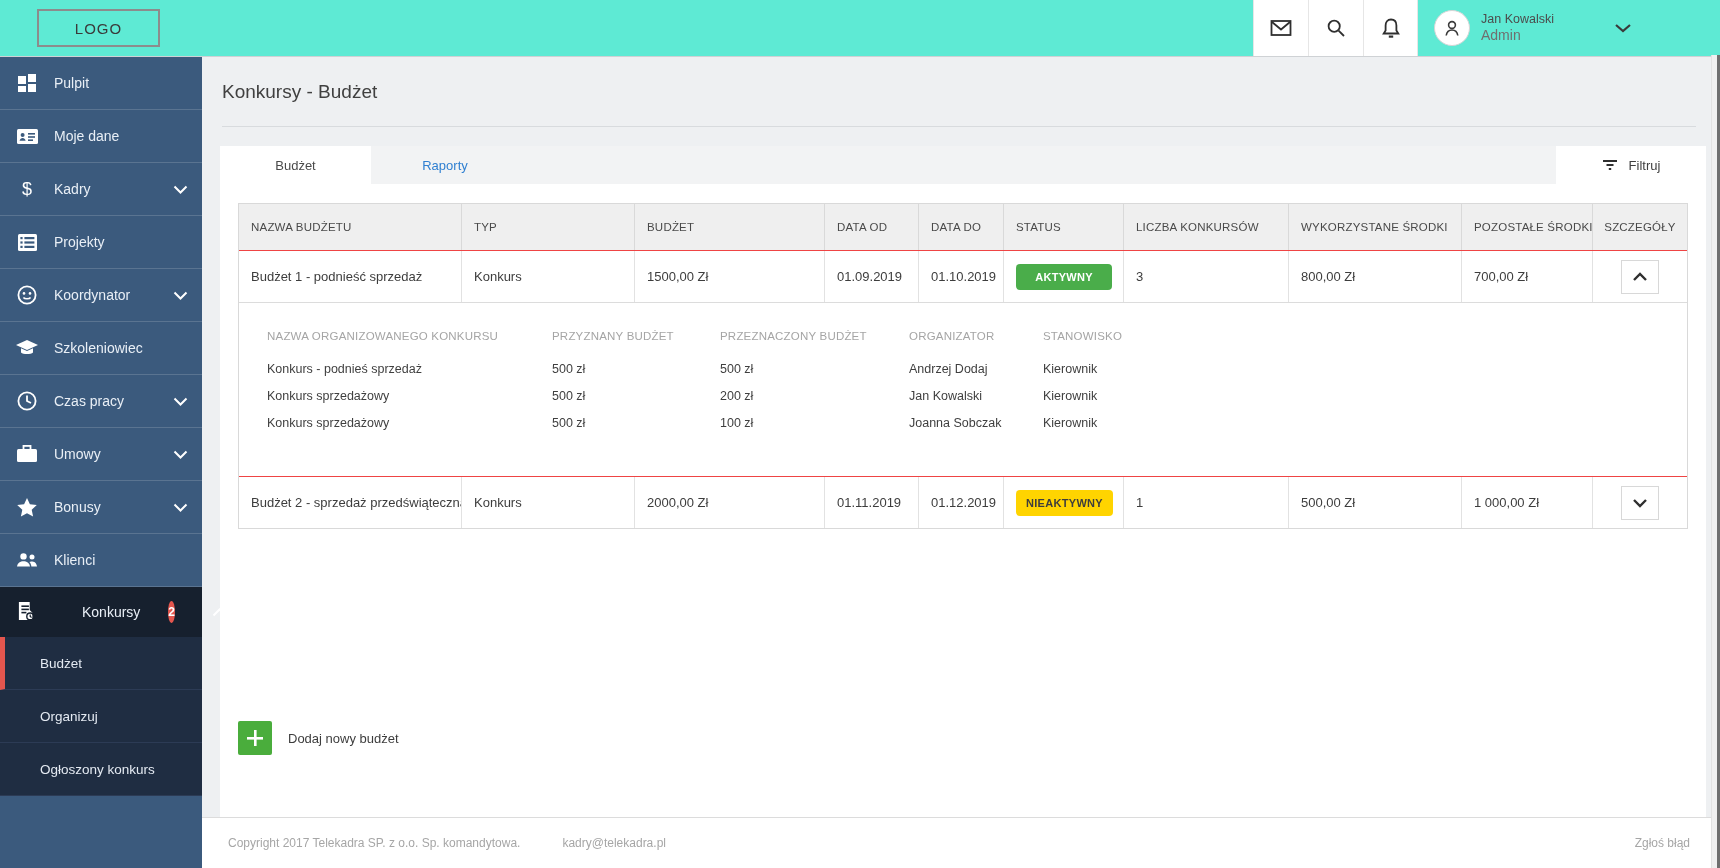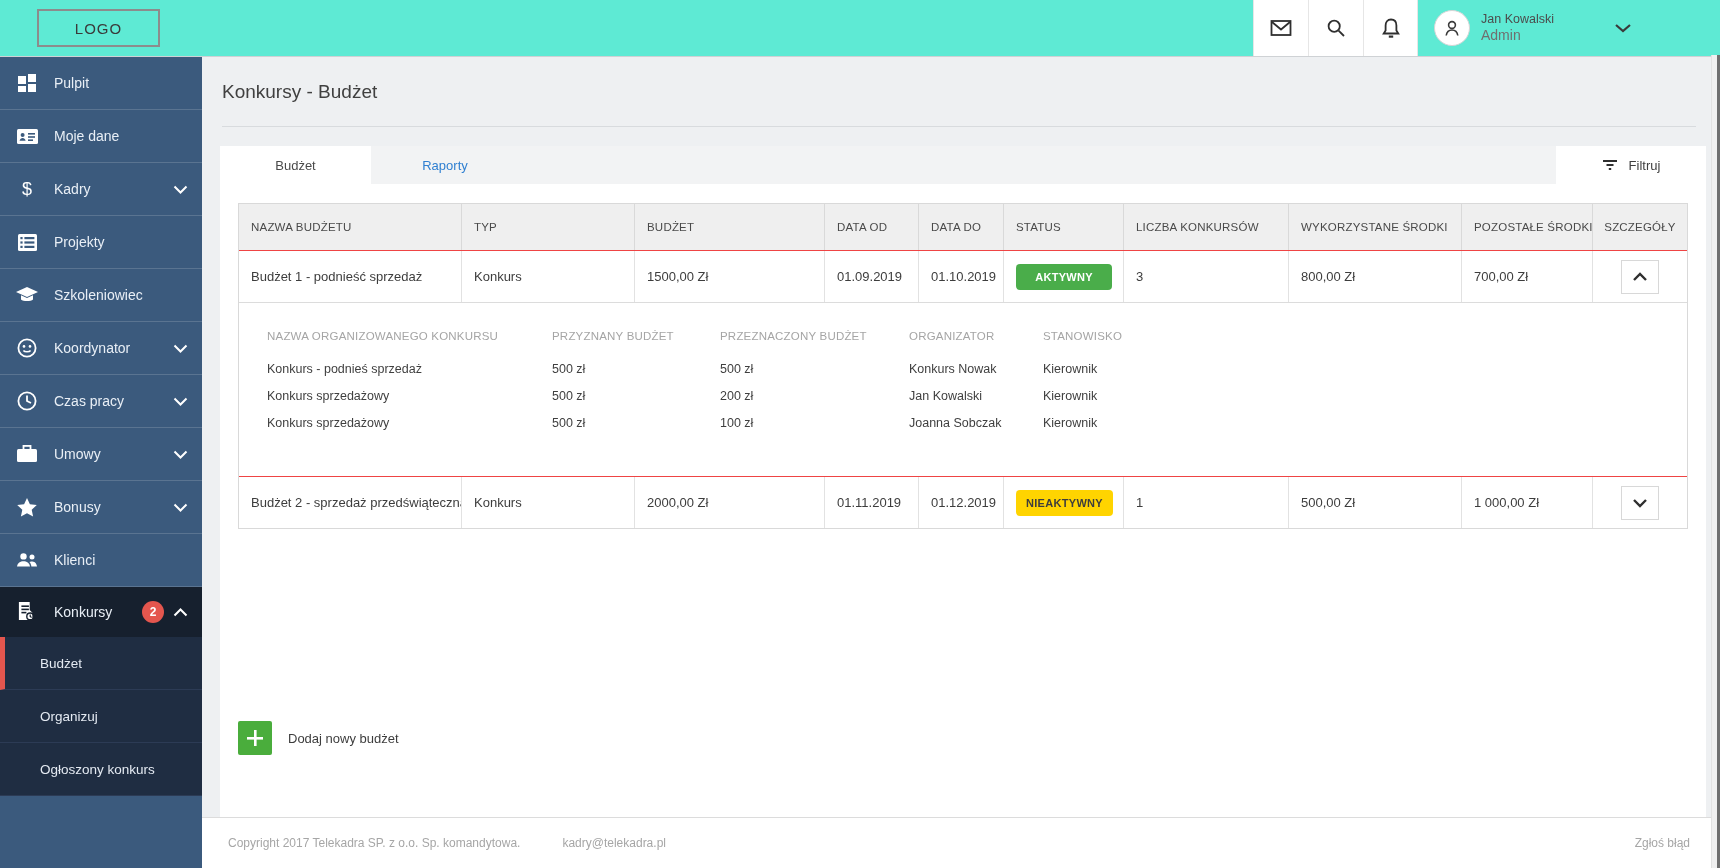--- a/index.html
+++ b/index.html
@@ -48,21 +48,21 @@
   }
   .side-item {
     height:53px; display:flex; align-items:center; padding:0 14px 0 16px;
     color:#e9eff6; font-size:14px; border-bottom:1px solid rgba(255,255,255,0.16);
     cursor:pointer;
     text-align:center;
   }
   .side-icon { width:22px; display:flex; justify-content:center; margin-right:16px; flex:none; }
   .side-caret { margin-left:auto; display:flex; align-items:center; }
   .side-item.parent-active {
-    background:#16202e; height:50px; border-bottom:none;
+    background:#16202e; height:50px; border-bottom:none;gap:28px;
   }
   .badge {
     margin-left:auto; width:22px; height:22px; border-radius:50%;
     background:#e4564e; color:#fff; font-size:12px; font-weight:bold;
     display:flex; align-items:center; justify-content:center;
   }
   .parent-active .side-caret { margin-left:9px; }
   .submenu { background:#1f2d42; }
   .sub-item {
     height:53px; display:flex; align-items:center; padding-left:40px;
@@ -253,42 +253,42 @@
             <rect x="2.4" y="7.4" width="2.2" height="2.2" fill="#3b5a7d"></rect>
             <rect x="6.4" y="7.4" width="10" height="2.2" fill="#3b5a7d"></rect>
             <rect x="2.4" y="11.8" width="2.2" height="2.2" fill="#3b5a7d"></rect>
             <rect x="6.4" y="11.8" width="10" height="2.2" fill="#3b5a7d"></rect>
           </svg>
       </span>
       <span>Projekty</span>
     </div>
     <div class="side-item">
       <span class="side-icon">
-        <svg width="22" height="17" viewBox="0 0 22 17">
-            <polygon points="11,0 22,5 11,10 0,5" fill="#fff"></polygon>
-            <path d="M5 8.2 L5 12.4 C7 14.6 15 14.6 17 12.4 L17 8.2 L11 11 Z" fill="#fff"></path>
-          </svg>
-      </span>
-      <span>Szkoleniowiec</span>
-    </div>
-    <div class="side-item">
-      <span class="side-icon">
         <svg width="20" height="20" viewBox="0 0 20 20">
             <circle cx="10" cy="10" r="8.6" fill="none" stroke="#fff" stroke-width="1.8"></circle>
             <circle cx="7" cy="8.4" r="1.3" fill="#fff"></circle>
             <circle cx="13" cy="8.4" r="1.3" fill="#fff"></circle>
             <path d="M6.4 12.6 C7.6 14.2 12.4 14.2 13.6 12.6" fill="none" stroke="#fff" stroke-width="1.6"></path>
           </svg>
       </span>
       <span>Koordynator</span>
       <span class="side-caret">
         <svg width="15" height="9" viewBox="0 0 15 9">
             <polyline points="1.5,1.5 7.5,7.5 13.5,1.5" fill="none" stroke="#fff" stroke-width="2"></polyline>
           </svg>
       </span>
+    </div>
+    <div class="side-item">
+      <span class="side-icon">
+        <svg width="22" height="17" viewBox="0 0 22 17">
+            <polygon points="11,0 22,5 11,10 0,5" fill="#fff"></polygon>
+            <path d="M5 8.2 L5 12.4 C7 14.6 15 14.6 17 12.4 L17 8.2 L11 11 Z" fill="#fff"></path>
+          </svg>
+      </span>
+      <span>Szkoleniowiec</span>
     </div>
     <div class="side-item">
       <span class="side-icon">
         <svg width="20" height="20" viewBox="0 0 20 20">
             <circle cx="10" cy="10" r="8.6" fill="none" stroke="#fff" stroke-width="1.8"></circle>
             <polyline points="10,4.5 10,10 14,12" fill="none" stroke="#fff" stroke-width="1.8"></polyline>
           </svg>
       </span>
       <span>Czas pracy</span>
       <span class="side-caret">
@@ -433,21 +433,21 @@
             <div class="scell s1">NAZWA ORGANIZOWANEGO KONKURSU</div>
             <div class="scell s2">PRZYZNANY BUDŻET</div>
             <div class="scell s3">PRZEZNACZONY BUDŻET</div>
             <div class="scell s4">ORGANIZATOR</div>
             <div class="scell s5">STANOWISKO</div>
           </div>
           <div class="sub-row">
             <div class="scell s1">Konkurs - podnieś sprzedaż</div>
             <div class="scell s2">500 zł</div>
             <div class="scell s3">500 zł</div>
-            <div class="scell s4">Konkurs Nowak</div>
+            <div class="scell s4">Andrzej Dodaj</div>
             <div class="scell s5">Kierownik</div>
           </div>
           <div class="sub-row">
             <div class="scell s1">Konkurs sprzedażowy</div>
             <div class="scell s2">500 zł</div>
             <div class="scell s3">200 zł</div>
             <div class="scell s4">Jan Kowalski</div>
             <div class="scell s5">Kierownik</div>
           </div>
           <div class="sub-row">

